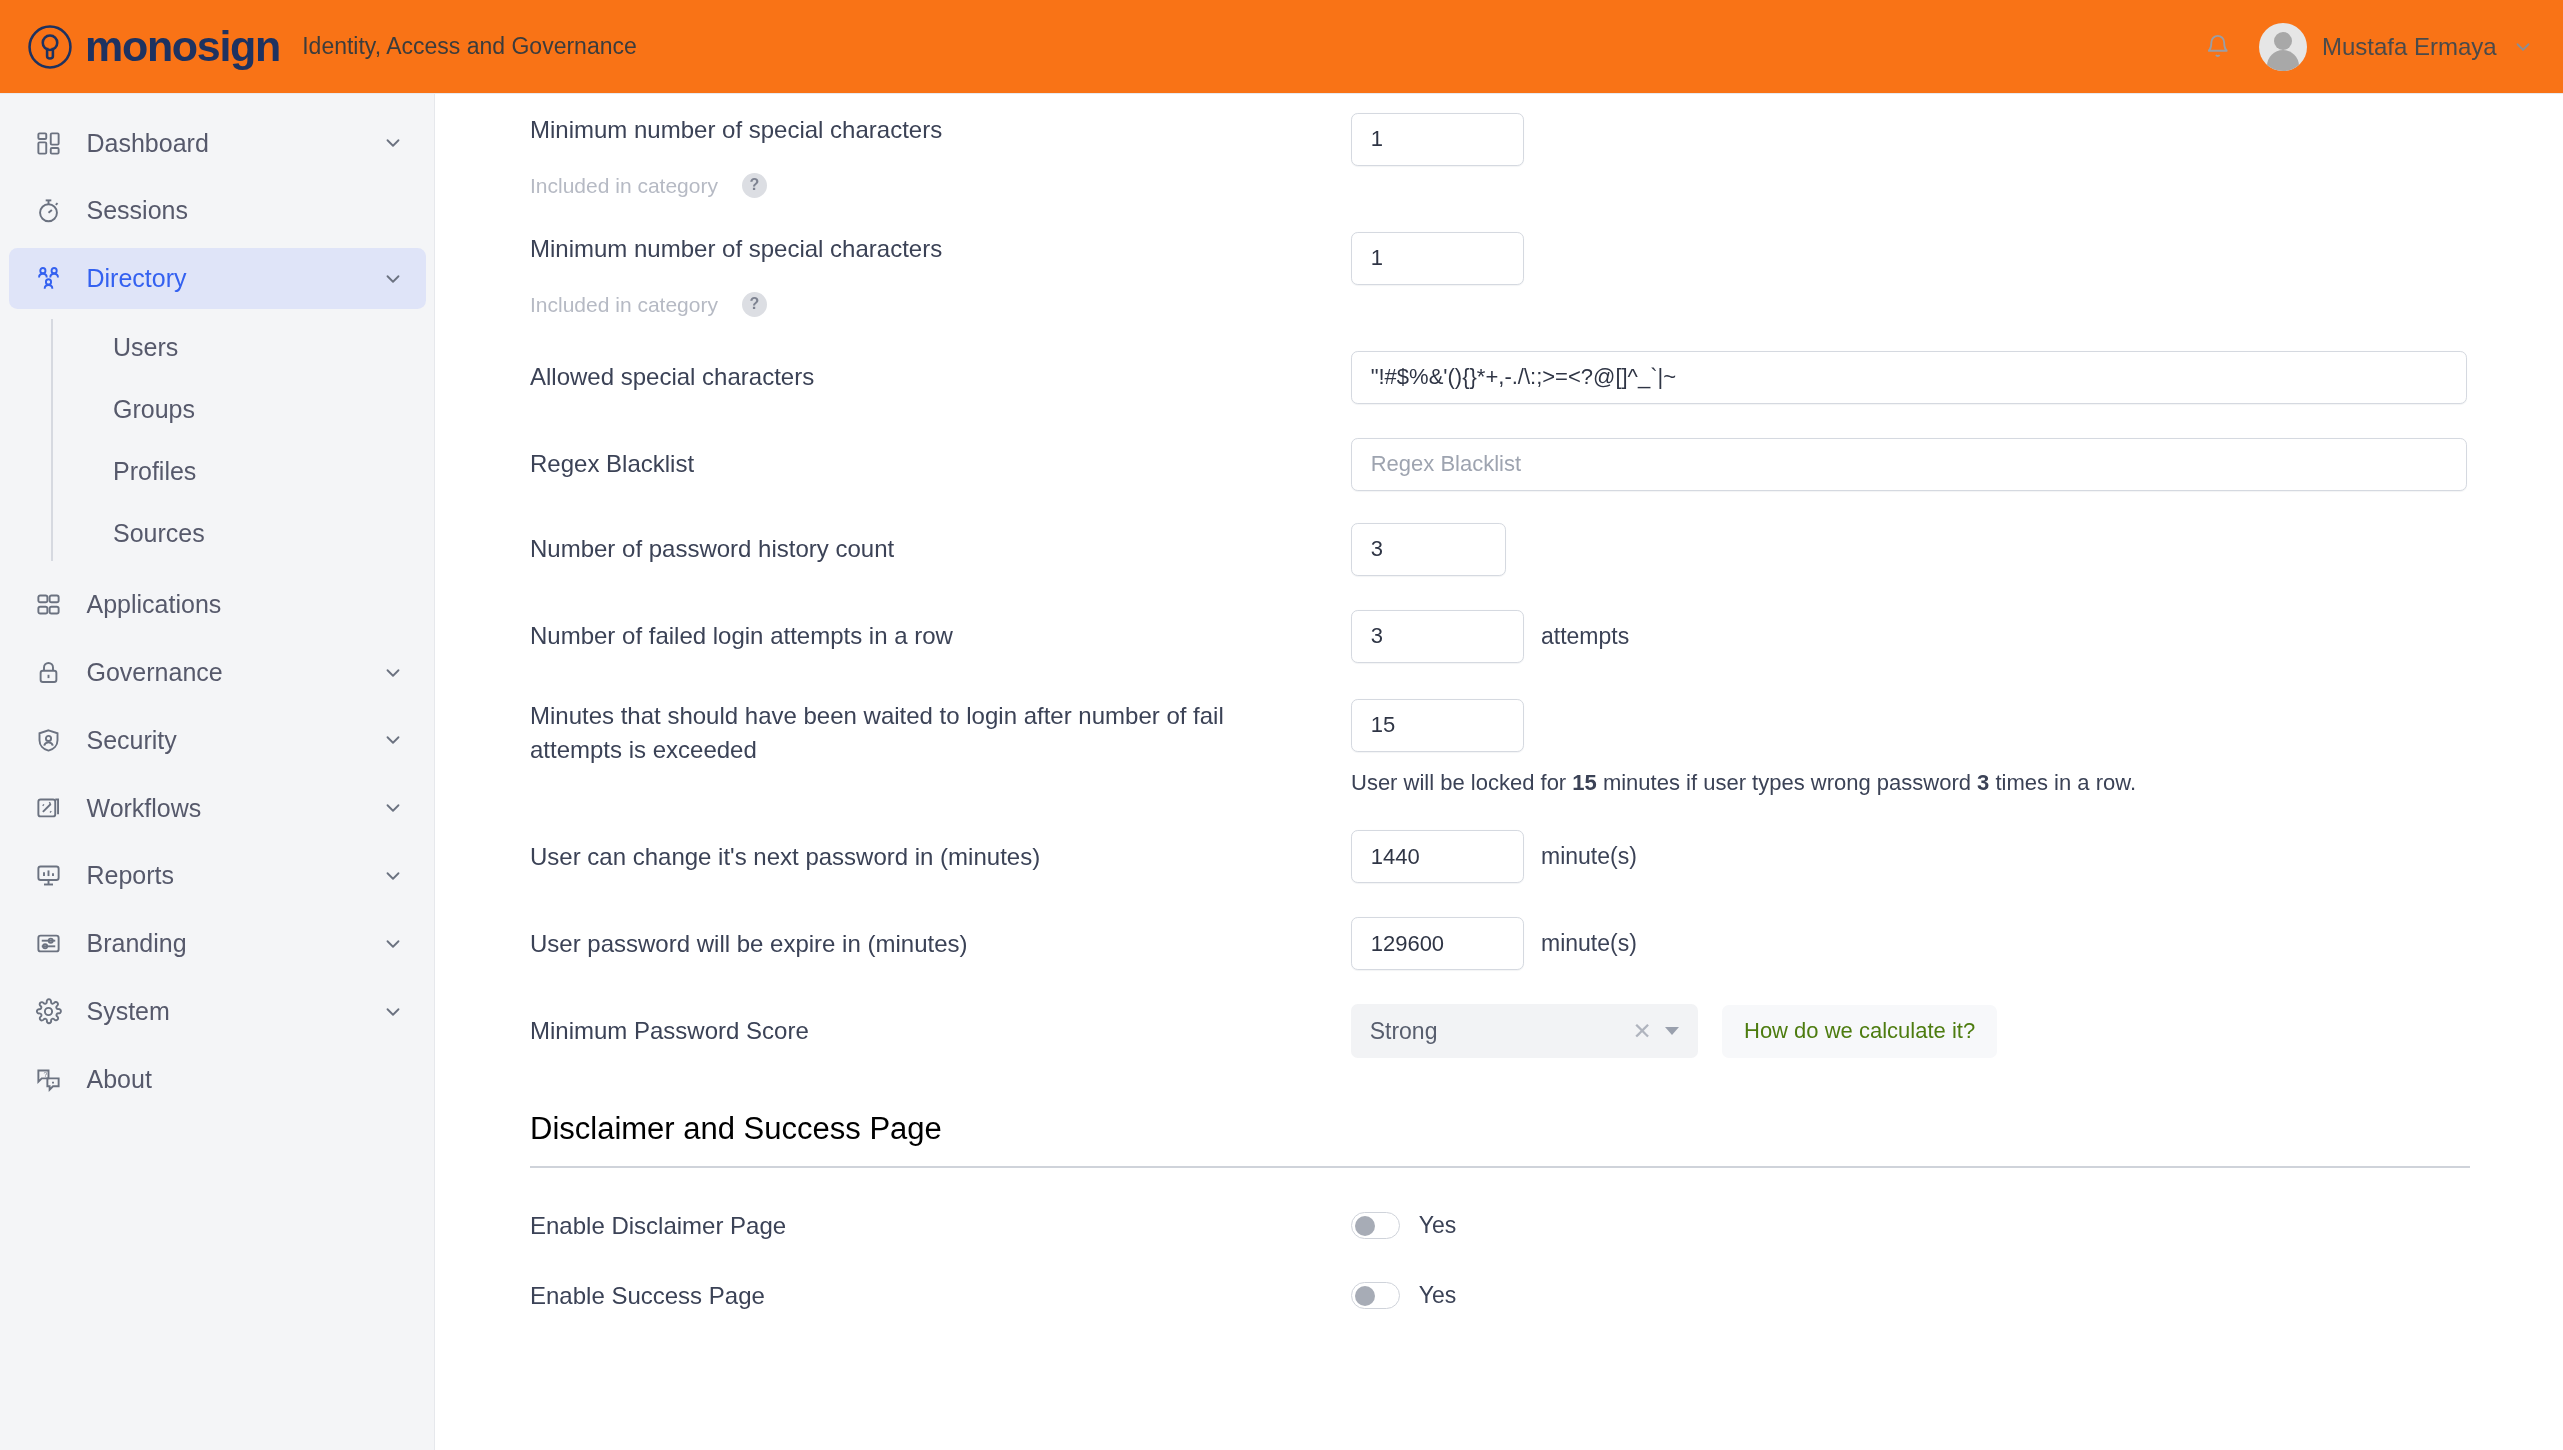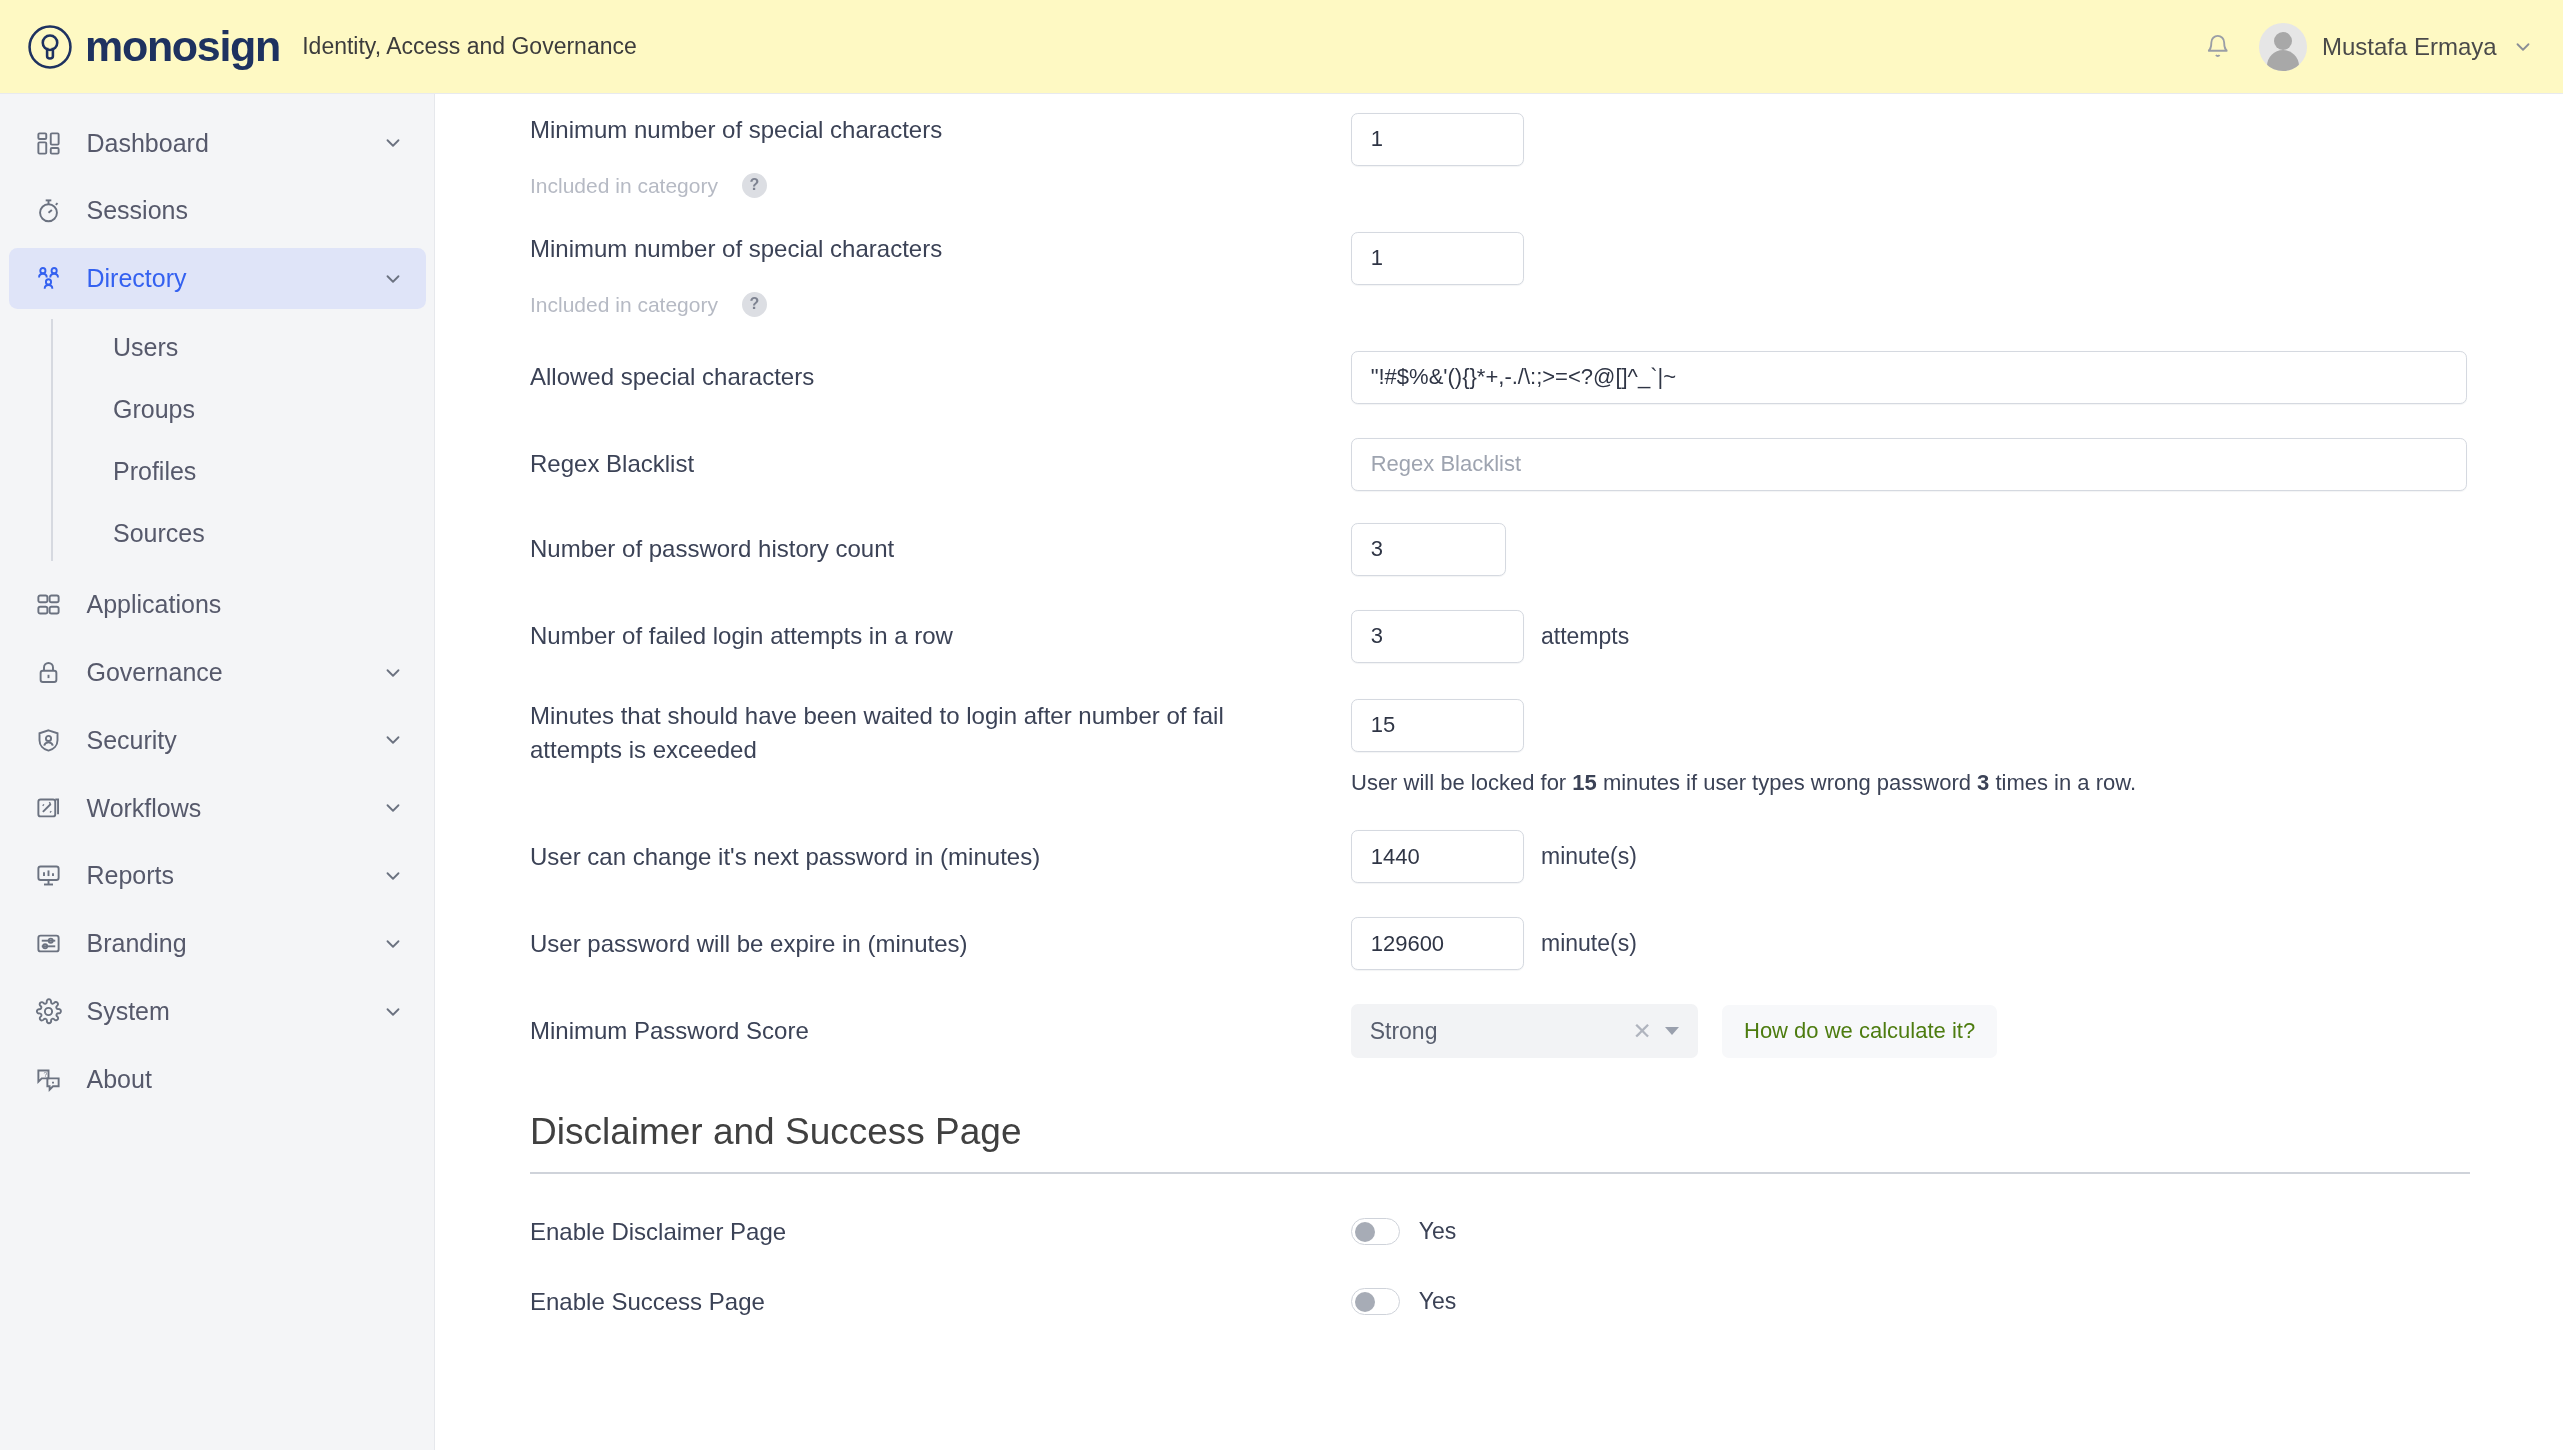--- a/index.html
+++ b/index.html
@@ -11,21 +11,21 @@
     background: #ffffff;
     font-family: "Liberation Sans", sans-serif;
   }
 
   
   .header {
     position: absolute;
     top: 0; left: 0;
     width: 2563px;
     height: 94px;
-    background: #fef9c3;
+    background: #f97316;
     border-bottom: 0.9px solid #e8eaee;
     display: flex;
     align-items: center;
     z-index: 20;
   }
   .brand {
     display: flex;
     align-items: center;
     margin-left: 27px;
     gap: 12px;
@@ -284,22 +284,22 @@
     font-size: 22px;
     color: #4d7c0f;
     cursor: pointer;
     font-family: Liberation Sans, sans-serif;
     white-space: nowrap;
     display: flex;
     align-items: center;
   }
 
   .section-title {
-    font-size: 37px;
-    color: #404040;
+    font-size: 31px;
+    color: #000000;
     font-weight: 400;
     padding-bottom: 18.7px;
   }
   .divider {
     height: 1.7px;
     background: #cfd3da;
     width: 1940px;
   }
 
   .toggle {

